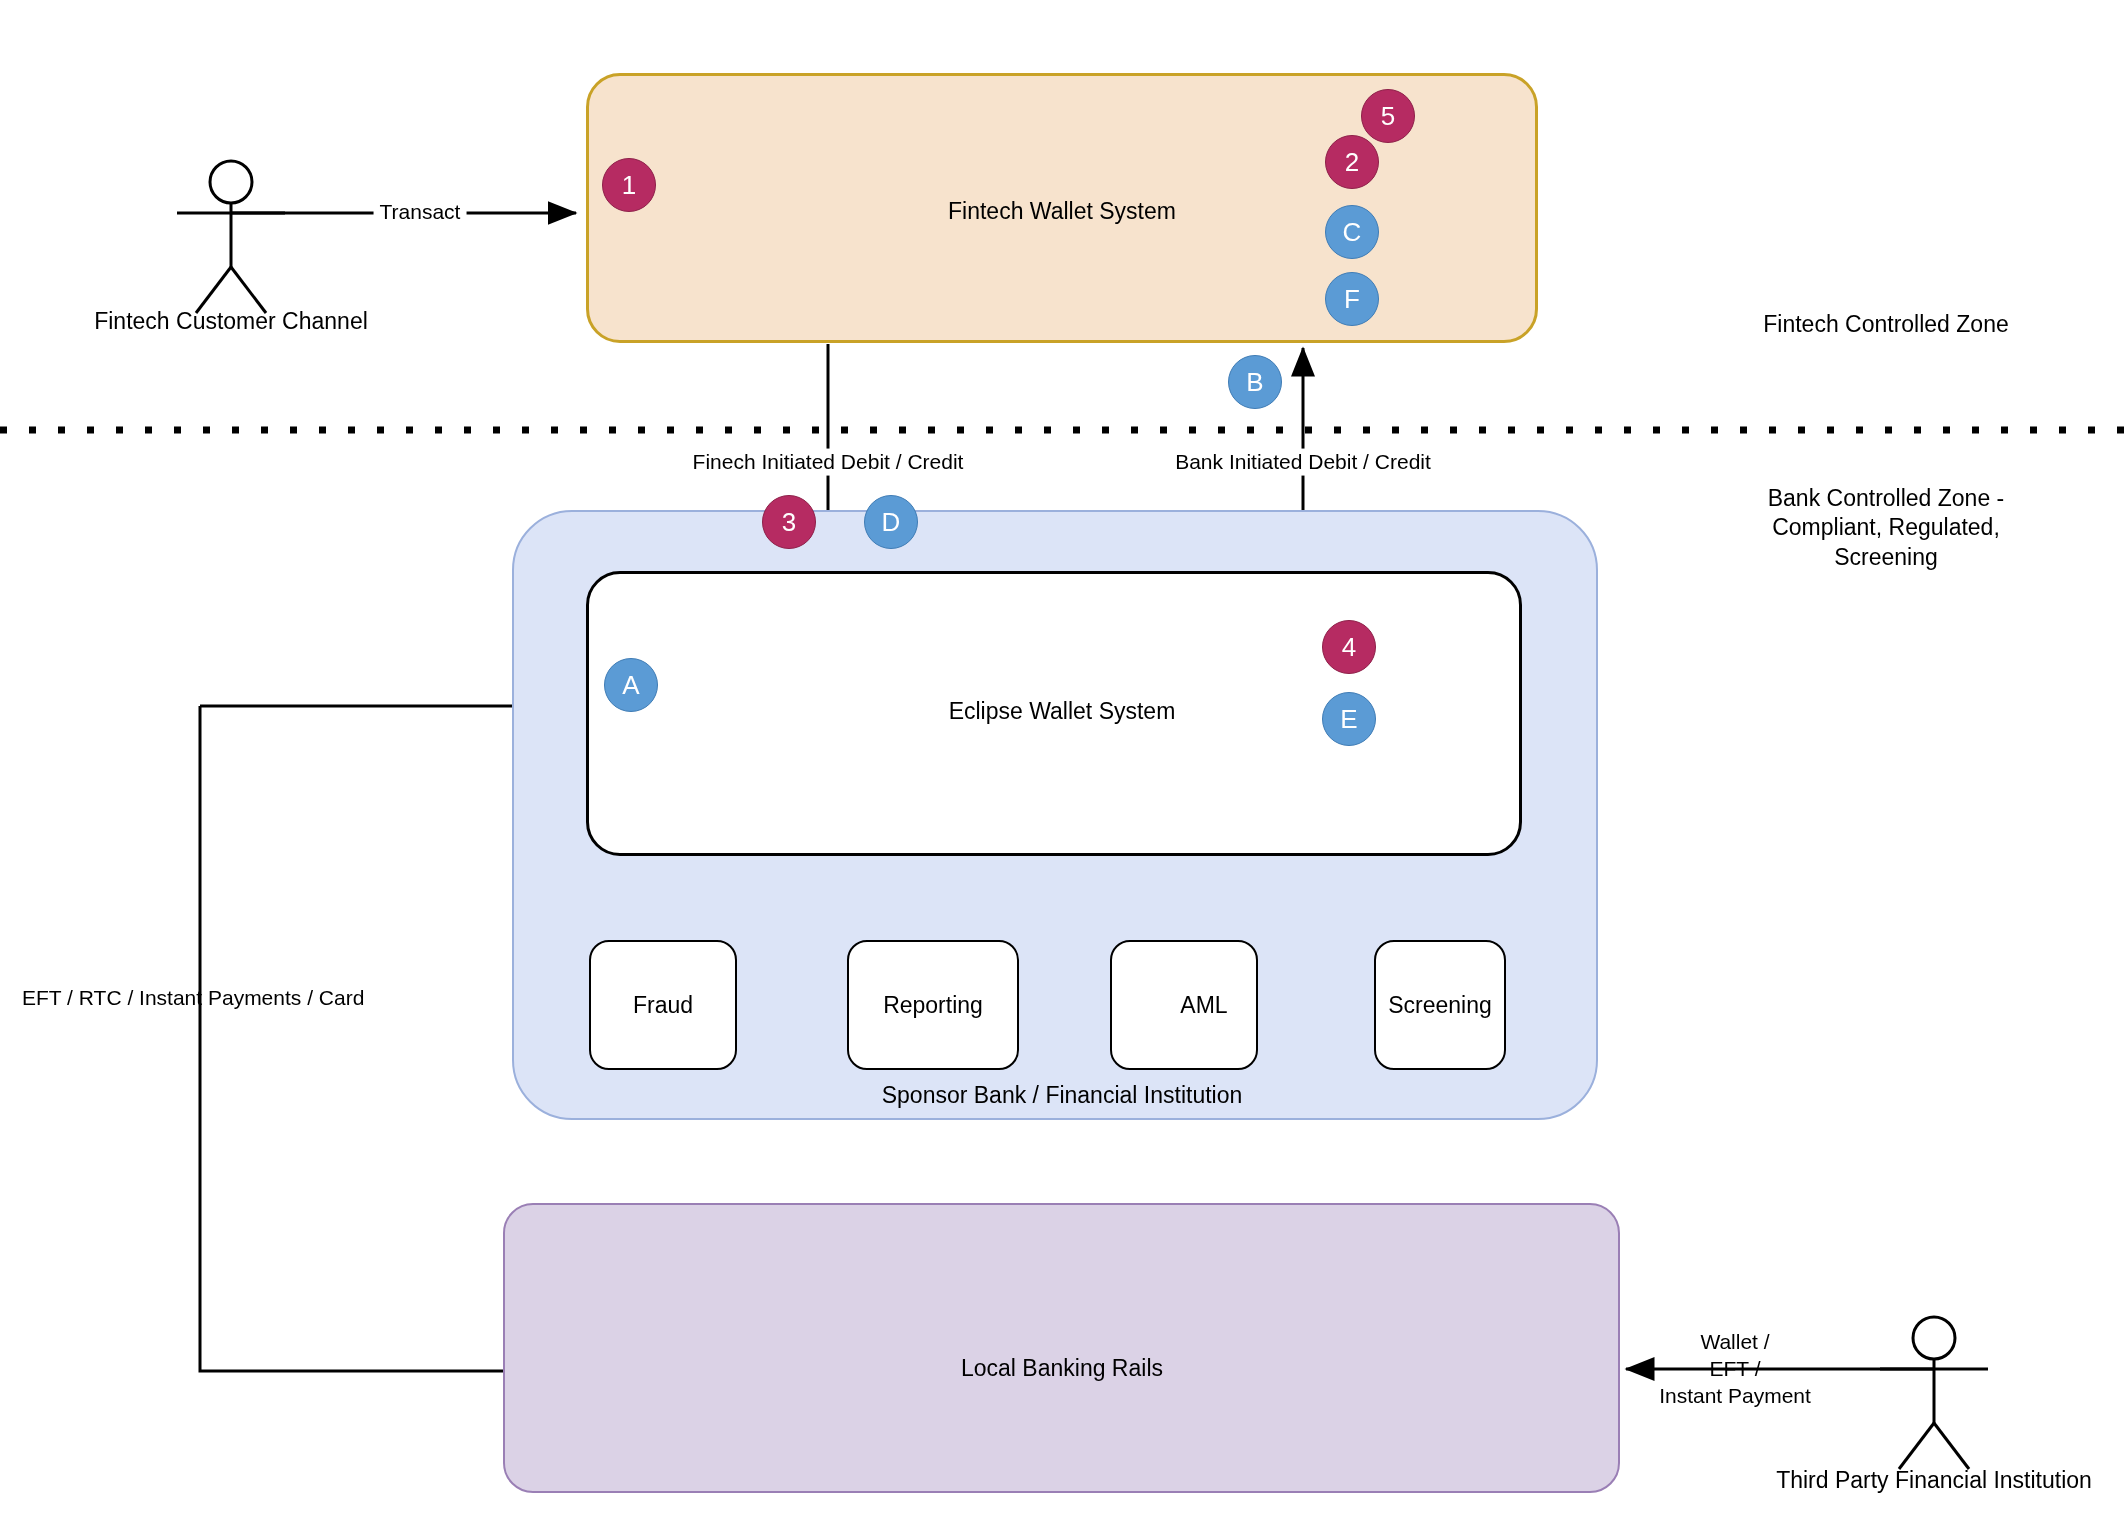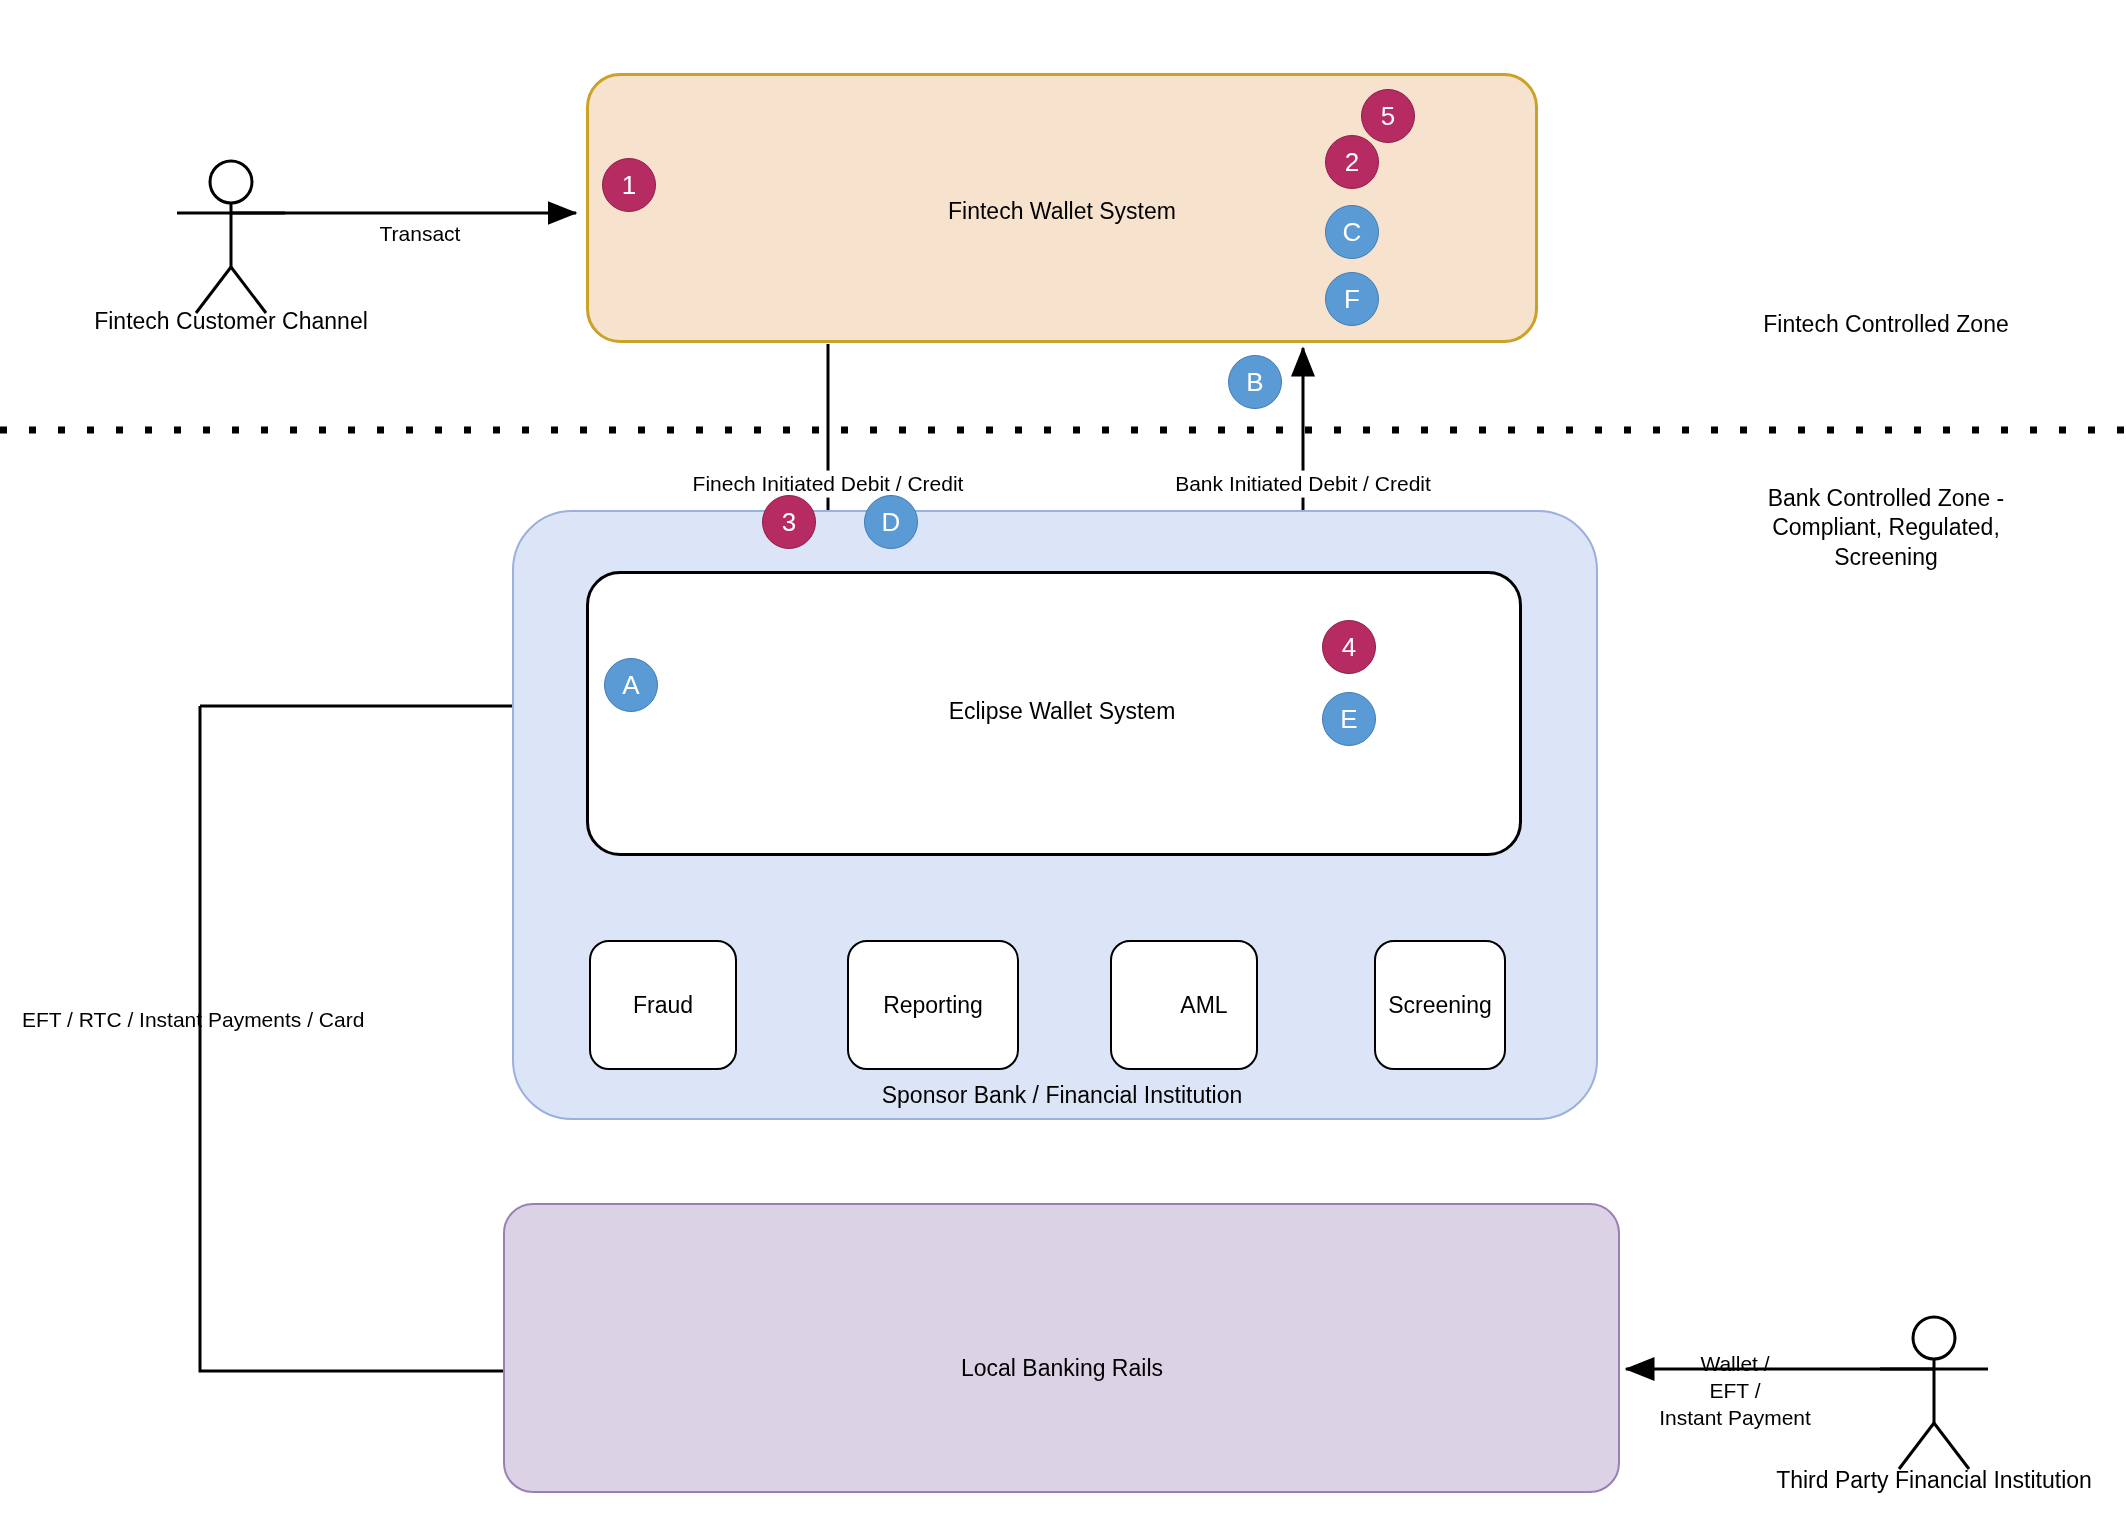--- a/index.html
+++ b/index.html
@@ -27,21 +27,20 @@
     color: #000000;
     white-space: pre;
     line-height: 1.28;
   }
   .ctr { text-align: center; transform: translate(-50%, -50%); }
   .box-title {
     font-size: 23px;
   }
   .edge-label {
     font-size: 21px;
-    margin-top: 22px;
   }
   .actor-label {
     font-size: 23px;
   }
   .zone-label {
     font-size: 23px;
     text-align: center;
   }
   .sub-label {
     font-size: 23px;

